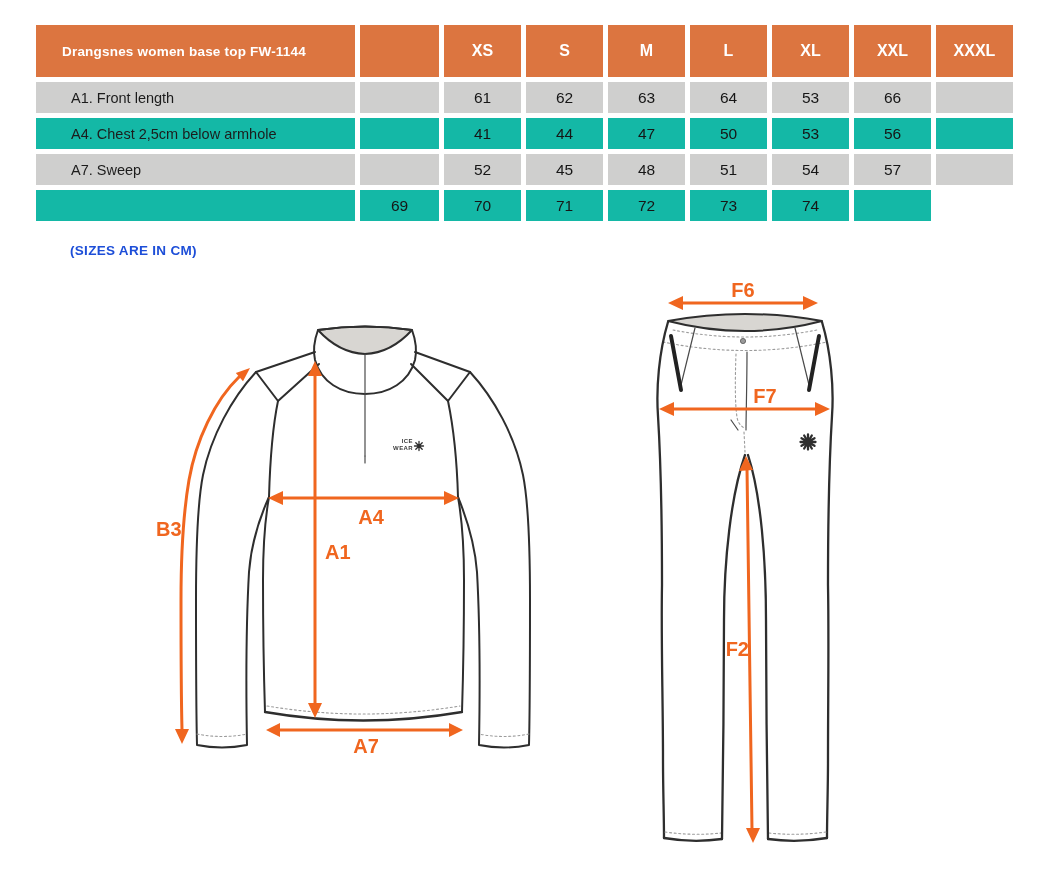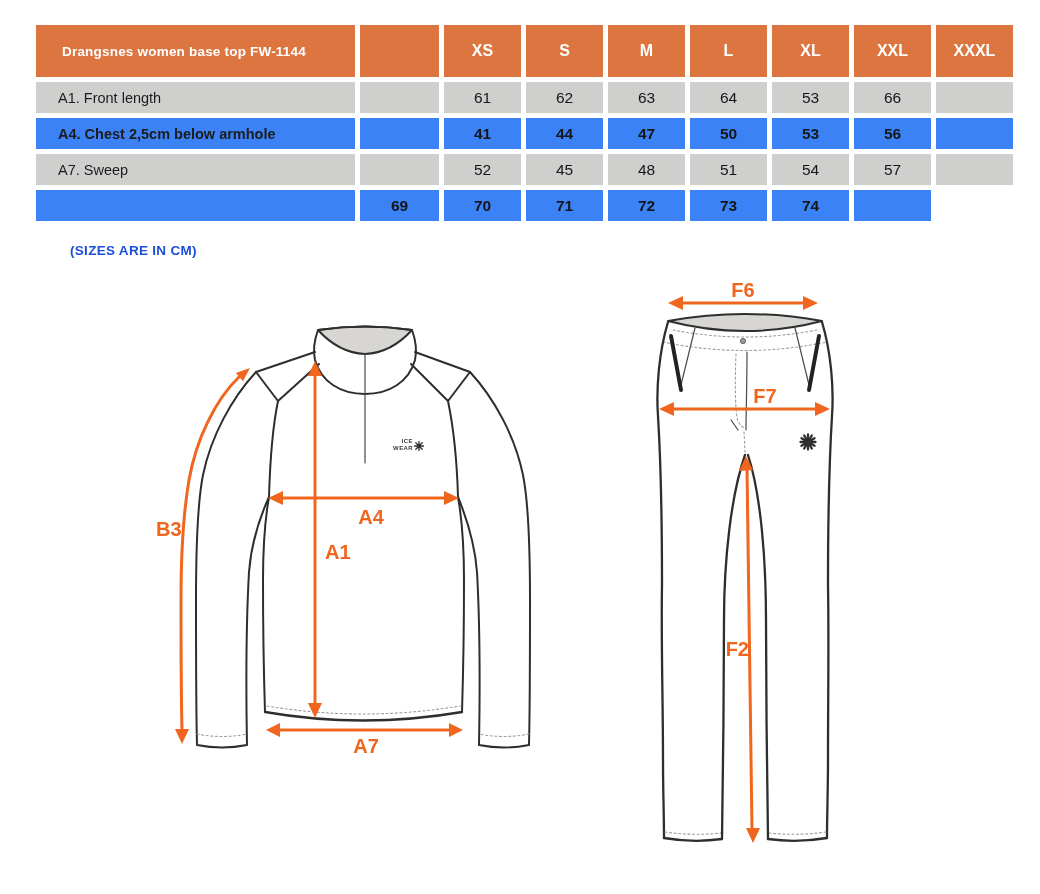--- a/index.html
+++ b/index.html
@@ -13,22 +13,22 @@
     display:grid;
     grid-template-columns:319px 79px repeat(7,77px);
     grid-template-rows:52px repeat(4,31px);
     gap:5px;
     background:#ffffff;
   }
   .cell{display:flex;align-items:center;justify-content:center;}
   .cell.head{background:#DC7540;color:#ffffff;font-weight:bold;font-size:16px;}
   .cell.title-cell{justify-content:flex-start;padding-left:26px;font-size:13.5px;letter-spacing:.2px;}
   .cell.rA{background:#CFCFCE;}
-  .cell.rB{background:#3b82f6;font-weight:bold;}
-  .cell.label{justify-content:flex-start;padding-left:22px;font-size:14.5px;color:#1c1c1c;}
+  .cell.rB{background:#14b8a6;}
+  .cell.label{justify-content:flex-start;padding-left:35px;font-size:14.5px;color:#1c1c1c;}
   .cell.val{font-size:15.5px;color:#161616;text-align:right;}
 
   
   .note{position:absolute;left:70px;top:243px;color:#1d4ed8;
         font-size:13.5px;font-weight:bold;letter-spacing:.3px;}
 
   
   svg{position:absolute;overflow:visible;}
   .svg-shirt{left:150px;top:300px;}
   .svg-pants{left:620px;top:278px;}

